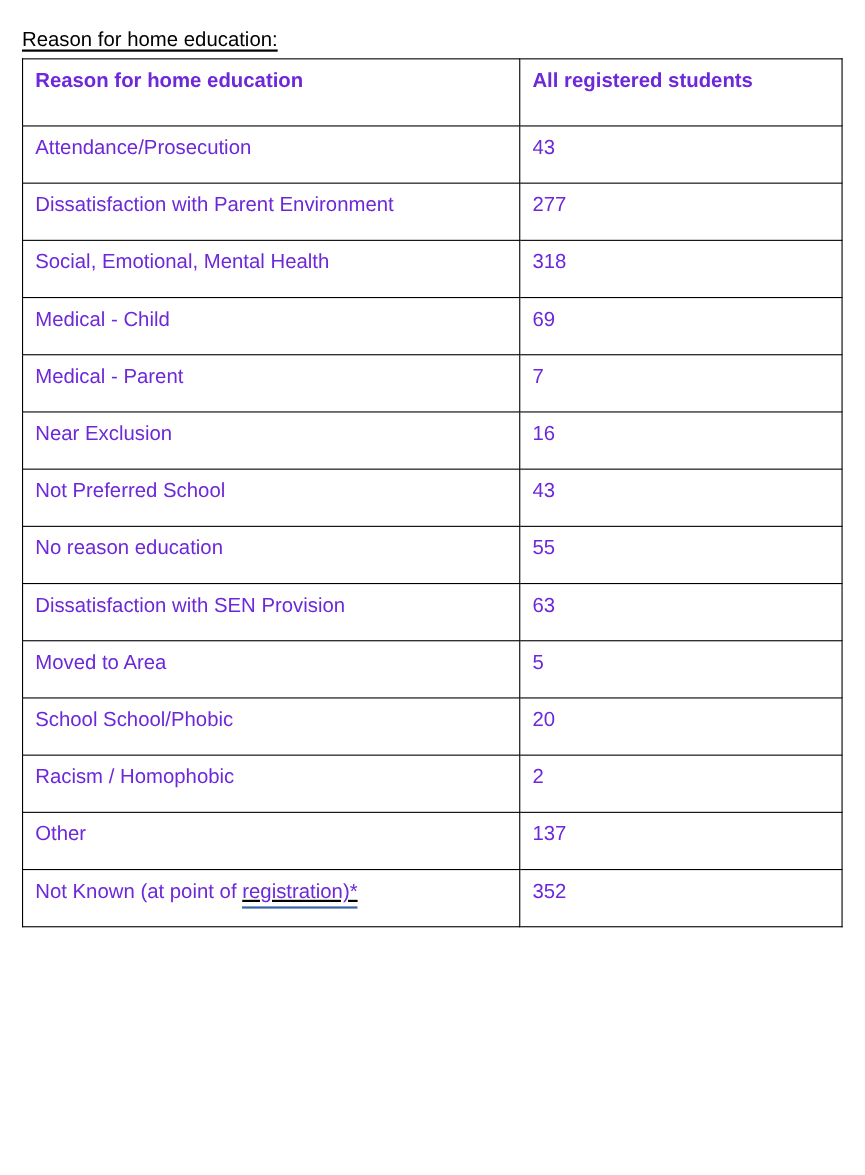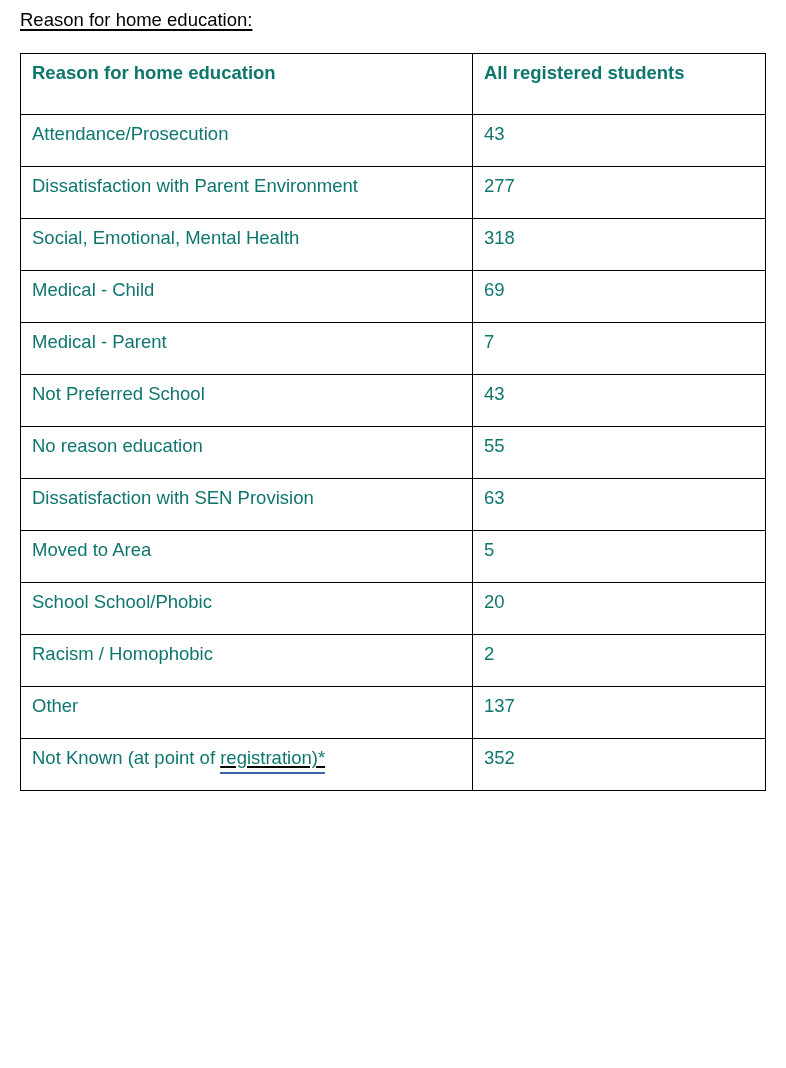--- a/index.html
+++ b/index.html
@@ -22,21 +22,21 @@
     position: relative;
     width: 786px;
     height: 1068px;
     background: #ffffff;
   }
 
   
   .doc-title {
     position: absolute;
     left: 20px;
-    top: 8px;
+    top: 24px;
     font-size: 18.5px;
     line-height: 24px;
     font-weight: 400;
     color: #000000;
     white-space: nowrap;
   }
   .doc-title .u {
     text-decoration: underline;
     text-decoration-thickness: 1.6px;
     text-underline-offset: 3px;
@@ -58,21 +58,21 @@
   table.data-table col.c-reason { width: 452px; }
   table.data-table col.c-count  { width: 293px; }
 
   table.data-table th,
   table.data-table td {
     border: 1.7px solid #000000;
     vertical-align: top;
     padding: 7px 0 0 11px;
     font-size: 18.5px;
     line-height: 23px;
-    color: #0f766e;
+    color: #6d28d9;
     text-align: left;
     font-weight: 400;
     white-space: nowrap;
   }
 
   table.data-table thead th {
     font-weight: bold;
     height: 61px;
   }
   table.data-table tbody td {
@@ -133,20 +133,24 @@
           </tr>
           <tr>
             <td>Medical - Child</td>
             <td>69</td>
           </tr>
           <tr>
             <td>Medical - Parent</td>
             <td>7</td>
           </tr>
           <tr>
+            <td>Near Exclusion</td>
+            <td>16</td>
+          </tr>
+          <tr>
             <td>Not Preferred School</td>
             <td>43</td>
           </tr>
           <tr>
             <td>No reason education</td>
             <td>55</td>
           </tr>
           <tr>
             <td>Dissatisfaction with SEN Provision</td>
             <td>63</td>

